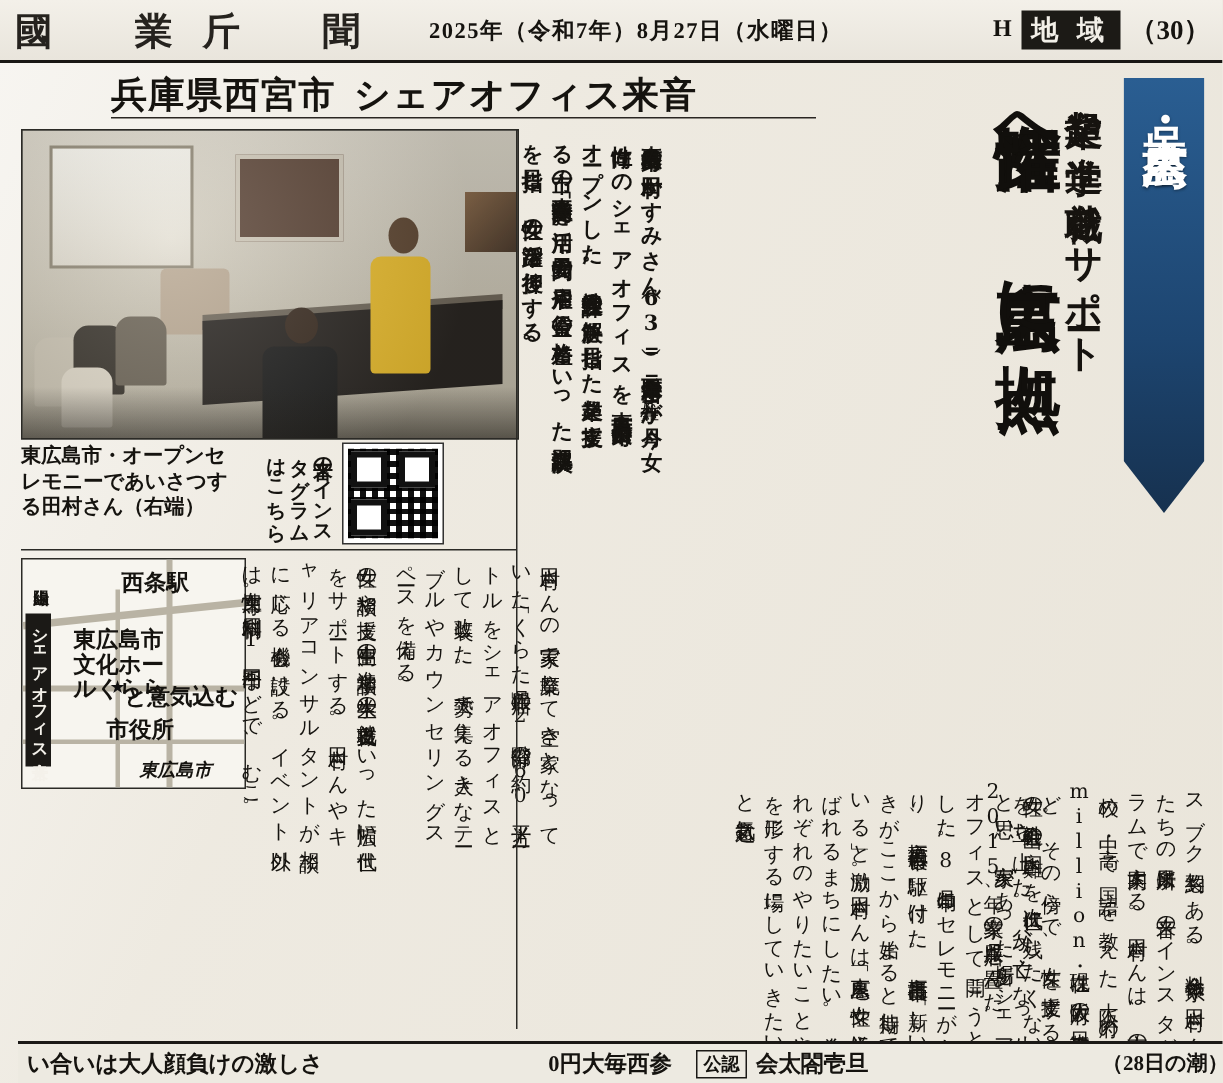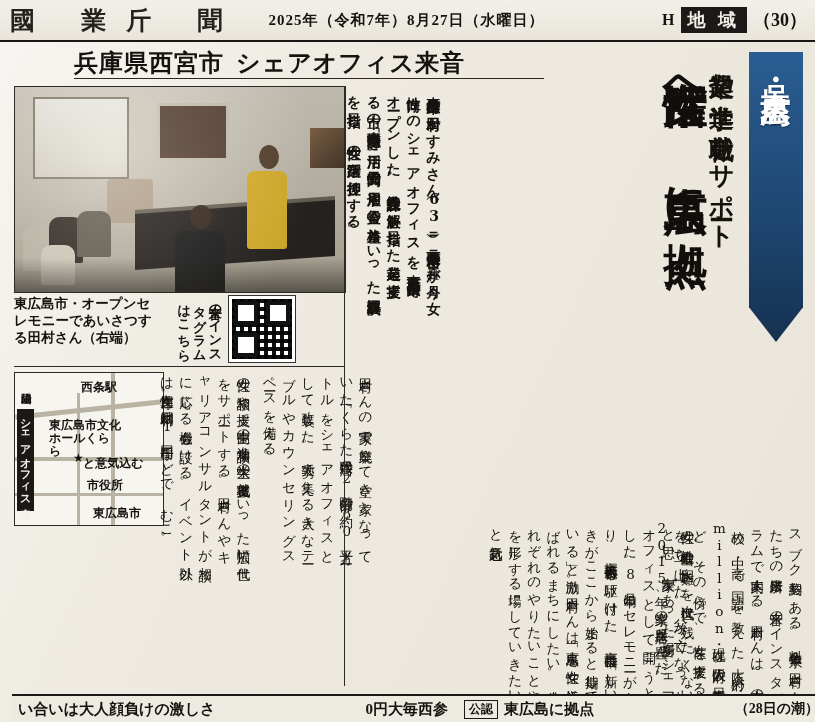--- a/index.html
+++ b/index.html
@@ -24,21 +24,21 @@
   
   .masthead{
     position:absolute;left:0;top:0;width:815px;height:40px;
     border-bottom:2px solid #191714;
     display:flex;align-items:center;
     background:linear-gradient(180deg,#f3f0e9,#e9e5dc);
   }
   .mh-kanji{
     font-size:25px;font-weight:bold;letter-spacing:20px;
     margin-left:10px;color:#15120e;
-    font-family:Liberation Serif, serif;
+    font-family:Liberation Mono, monospace;
     opacity:.92;
   }
   .mh-date{
     margin-left:26px;font-size:15px;font-weight:bold;letter-spacing:1px;
   }
   .mh-right{
     margin-left:auto;display:flex;align-items:center;gap:6px;padding-right:8px;
     font-size:18px;font-weight:bold;
   }
   .mh-h{font-size:16px;}
@@ -126,21 +126,21 @@
     position:relative;
   }
   .qr .fp{position:absolute;width:16px;height:16px;border:4px solid #111;background:#fff;}
   .qr .fp.a{left:2px;top:2px;} .qr .fp.b{right:2px;top:2px;} .qr .fp.c{left:2px;bottom:2px;}
   
   .map{
     position:absolute;left:14px;top:372px;width:148px;height:152px;
     background:#f7f5ef;border:1px solid #2b2a26;overflow:hidden;
   }
   .map .road{position:absolute;background:#b9b3a4;}
-  .map .label{position:absolute;font-size:12px;font-weight:bold;}
+  .map .label{position:absolute;font-size:15px;font-weight:bold;}
   .map .labelv{position:absolute;font-size:10.5px;font-weight:bold;writing-mode:vertical-rl;text-orientation:upright;}
   .map .star{position:absolute;color:#111;font-size:12px;}
   .map .callout{
     position:absolute;left:2px;top:36px;background:#1b1916;color:#f4f1ea;
     font-size:11px;font-weight:bold;padding:3px 2px;line-height:1.15;
     writing-mode:vertical-rl;text-orientation:upright;height:96px;
   }
   
   .col{
     position:absolute;
@@ -252,38 +252,38 @@
     <div class="road" style="left:0;top:34px;width:148px;height:5px;transform:rotate(-6deg);"></div>
     <div class="road" style="left:0;top:84px;width:148px;height:4px;"></div>
     <div class="road" style="left:0;top:120px;width:148px;height:3px;"></div>
     <div class="road" style="left:96px;top:0;width:4px;height:152px;"></div>
     <div class="road" style="left:62px;top:20px;width:3px;height:132px;"></div>
 
     <div class="labelv" style="left:4px;top:12px;">山陽線</div>
     <div class="label" style="left:66px;top:6px;">西条駅</div>
     <div class="label" style="left:34px;top:46px;width:72px;line-height:1.1;">東広島市文化ホールくらら</div>
     <div class="label" style="left:68px;top:82px;">と意気込む</div>
-    <div class="label" style="left:72px;top:104px;">市役所</div>
-    <div class="label" style="left:78px;top:132px;font-size:12px;">東広島市</div>
+    <div class="label" style="left:56px;top:104px;">市役所</div>
+    <div class="label" style="left:78px;top:132px;font-size:12px;font-style:italic;">東広島市</div>
     <div class="star" style="left:58px;top:78px;">★</div>
     <div class="callout">シェアオフィス来音</div>
   </div>
 
   <div class="col lead" style="right:372px;top:86px;height:205px;width:122px;font-size:14px;">東広島市出身の田村かすみさん（63）＝兵庫県西宮市＝が今月、女性向けのシェアオフィスを東広島市西条栄町にオープンした。社会課題の解決を目指した起業を支援する市の事業「円陣」を活用。男女間の雇用や賃金の格差といった課題解決を目指し、女性の活躍を後押しする。</div>
   <div class="credit" style="right:374px;top:258px;height:60px;">（石井雄二）</div>
 
   <div class="col" style="right:440px;top:368px;height:190px;width:112px;">田村さんの実家で廃業して空き家となっていた「くらた呉服店」の2階部分の約60平方メートルをシェアオフィスとして改装した。大勢で集える大きなテーブルやカウンセリングスペースを備える。</div>
   <div class="col" style="right:562px;top:368px;height:190px;width:184px;">女性の相談や支援、中高生の進学相談、大学生の就職支援といった幅広い世代をサポートする。田村さんやキャリアコンサルタントが相談に応じる機会も設ける。イベント以外は女性専用。利用料は1回千円などで、むこ。</div>
   <div class="col" style="right:10px;top:520px;height:178px;width:104px;">スブク契約もある。料金体系や田村さんたちの来所日は、来音のインスタグラムで案内する。田村さんは、市内の小中学校の中・高で国語を教えた大阪府の高重million・現在は大阪府の日本語教員など。その傍らで、女性を支援する私塾「春霞塾」を立ち上げた。父が亡くなった2015年、家業の呉服店を畳んだ。</div>
   <div class="col" style="right:118px;top:520px;height:178px;width:200px;">女性の社会進出の困難さを次世代に残したくないと思い、実家があった場所をシェアオフィスとして開こうと決意した。8月中旬にセレモニーがあり、高垣広徳市長も駆け付けた。高垣市長は「新しい動きがここから始まると期待している」と激励。田村さんは「東広島を女性や学生に選ばれるまちにしたい。来音それぞれのやりたいことや夢を形にする場にしていきたい」と意気込む。</div>
 
   <div class="rule" style="left:14px;top:366px;width:330px;height:1px;"></div>
   <div class="rule" style="left:344px;top:86px;width:1px;height:600px;"></div>
 
   <div class="bottom">
     <span class="l">い合いは大人顔負けの激しさ</span>
     <span class="c">0円大毎西参</span>
     <span class="badge">公認</span>
-    <span style="margin-left:6px;">東広島に拠点</span>
+    <span style="margin-left:6px;">会太閤壱旦</span>
     <span class="r">（28日の潮）</span>
   </div>
 
 </div>
 
 </body></html>

